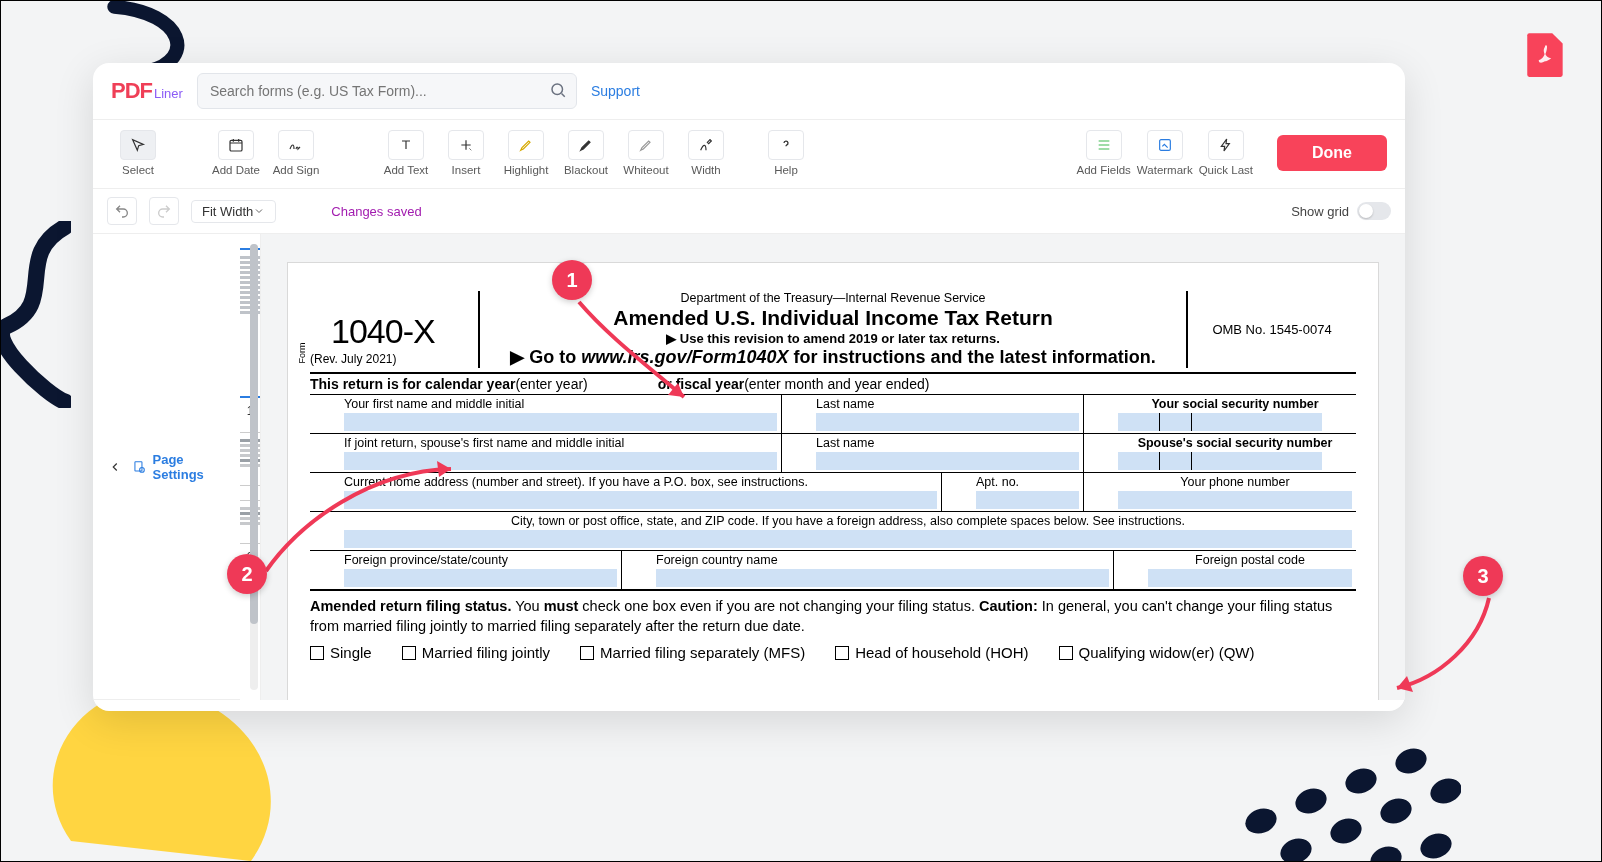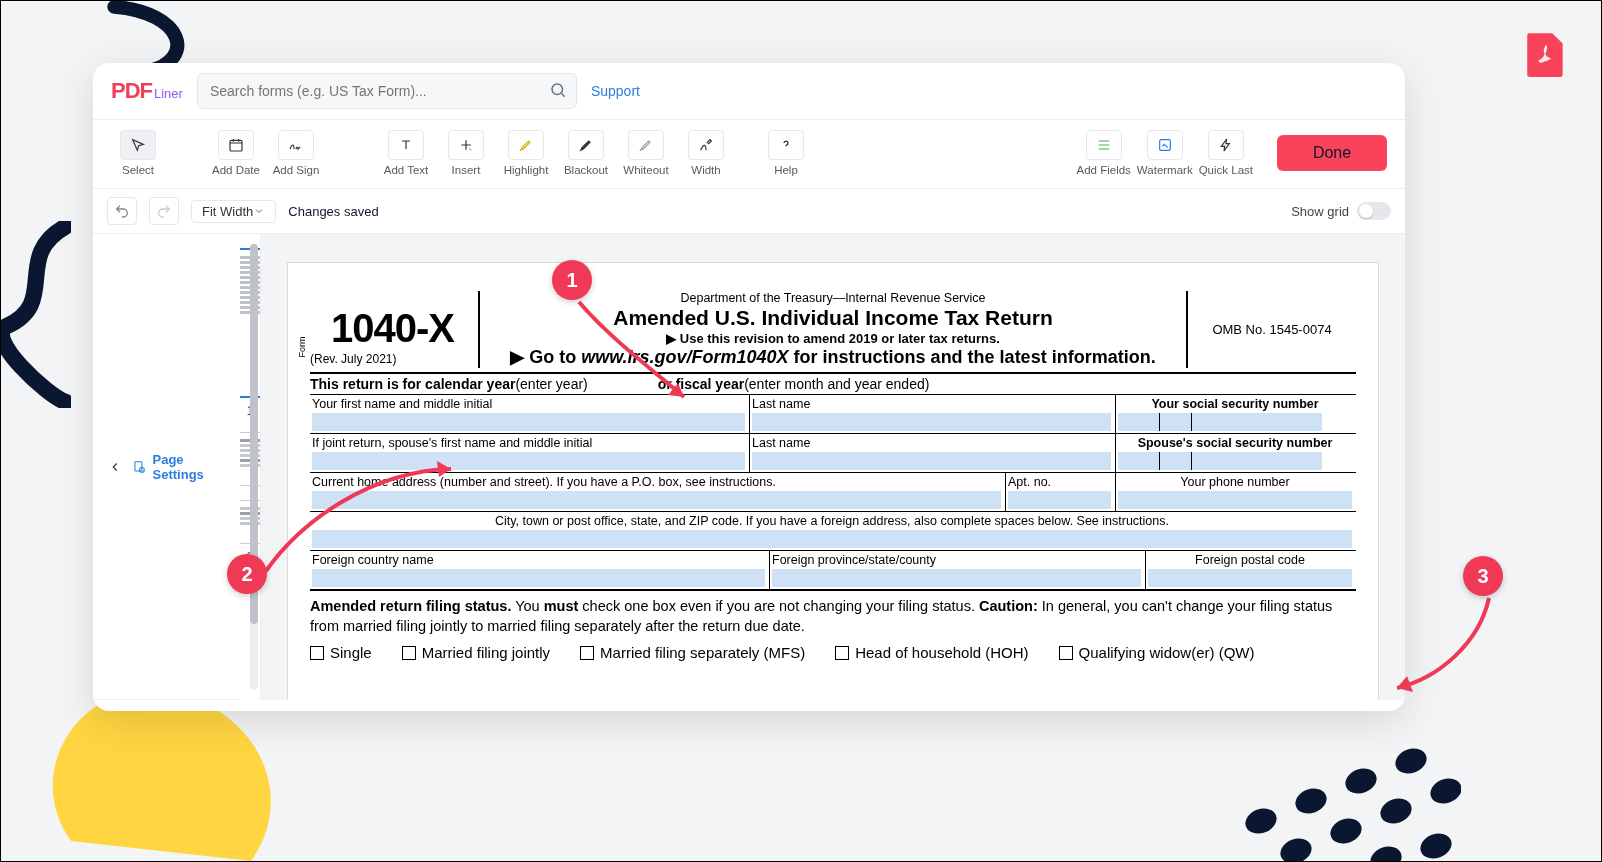--- a/index.html
+++ b/index.html
@@ -28,28 +28,28 @@
   .support { color:#2b7de1; font-size:14px; cursor:pointer; padding-right:4px;}
 
   
   .toolbar { display:flex; align-items:flex-start; padding: 10px 18px 12px; gap:8px; border-bottom:1px solid #eee; position: relative; }
   .tool-group { display:flex; gap:6px; }
   .tool { display:flex; flex-direction:column; align-items:center; justify-content:flex-start; min-width:54px; cursor:pointer; gap:4px; }
   .tool .icon-box { width:36px; height:30px; border:1px solid #e5e7eb; border-radius:4px; display:flex; align-items:center; justify-content:center; color:#333; background:#fff;}
   .tool.sel .icon-box { background:#eef0f3; }
   .tool .lbl { font-size:11.5px; color:#5a5a5a; }
   .tool-spacer { flex: 1; }
-  .done-btn { background:#f8435a; color:#0f172a; font-weight:400; font-size:16px; width:110px; height:36px; border:none; border-radius:6px; cursor:pointer; margin-top:0px; align-self:center;}
+  .done-btn { background:#f8435a; color:#ffffff; font-weight:700; font-size:16px; width:110px; height:36px; border:none; border-radius:6px; cursor:pointer; margin-top:0px; align-self:center;}
   .right-tools { display:flex; gap:6px; align-items:flex-start; margin-right:16px;}
 
   
   .subbar { display:flex; align-items:center; padding:8px 14px; gap:12px; border-bottom:1px solid #eee;}
   .icon-btn { width:30px; height:28px; display:inline-flex; align-items:center; justify-content:center; border:1px solid #e5e7eb; border-radius:4px; cursor:pointer; color:#555;}
   .fit-select { display:inline-flex; align-items:center; border:1px solid #e5e7eb; border-radius:4px; padding:3px 10px; cursor:pointer; font-size:13px; color:#333;}
-  .changes { color:#0f172a; font-size:13px; }
+  .changes { color:#a21caf; font-size:13px;margin-left:43px; }
   .sub-spacer { flex:1; }
   .show-grid { color:#444; font-size:13px; display:flex; align-items:center; gap:8px;}
   .toggle { width:34px; height:18px; background:#e5e7eb; border-radius:10px; position:relative; cursor:pointer;}
   .toggle::after { content:''; position:absolute; left:2px; top:2px; width:14px; height:14px; background:#fff; border-radius:50%; box-shadow:0 1px 2px rgba(0,0,0,.2);}
 
   
   .workspace { display:flex; height: calc(100% - 182px); }
   .side { width:168px; border-right:1px solid #eee; display:flex; flex-direction:row; }
   .side-head { display:flex; align-items:center; gap:8px; padding:10px 12px; border-bottom:1px solid #eee;}
   .caret { width:22px; height:22px; display:flex; align-items:center; justify-content:center; cursor:pointer; color:#333;}
@@ -66,37 +66,37 @@
 
   
   .canvas { flex:1; background:#f3f4f5; padding:28px 26px 0; overflow:hidden; }
   .page { background:#fff; border:1px solid #d9d9d9; width:100%; min-height:460px; padding:28px 22px 20px; font-family: "Helvetica Neue", Arial, sans-serif; color:#000; }
 
   
   .form-header { display:flex; border-bottom:2px solid #000; padding-bottom:4px;}
   .form-left { width:170px; border-right:2px solid #000; display:flex; flex-direction:column; justify-content:flex-end; padding-bottom:2px;}
   .form-left .f1040x { display:flex; align-items:flex-start; }
   .form-left .formword { font-size:9px; transform:translate(-19px,34px) rotate(-90deg); display:inline-block;}
-  .form-left .big { font-size:40px; font-weight:700; letter-spacing:-1px; line-height:1;}
+  .form-left .big { font-size:34px; font-weight:400; letter-spacing:-1px; line-height:1;}
   .form-left .rev { font-size:12px; margin-top:4px;}
   .form-center { flex:1; text-align:center; padding:0 12px;}
   .form-center .dept { font-size:12.5px;}
   .form-center .title { font-size:21px; font-weight:700; margin:1px 0;}
   .form-center .line3 { font-size:13px; font-weight:600;}
   .form-center .line4 { font-size:18px; font-weight:600;}
   .form-center .line4 .it { font-style:italic;}
   .form-right { width:170px; border-left:2px solid #000; display:flex; align-items:center; justify-content:center; font-size:13px;}
   
   .band { display:flex; border-bottom:1px solid #000; font-size:14px; padding:2px 0;}
   .band.bold { font-weight:700; }
   .band .hint { font-weight:400;}
   .band .gap { margin-left:70px; }
   
   .row { display:flex; border-bottom:1px solid #000;}
-  .cell { border-right:1px solid #000; padding:2px 4px 2px 2px; display:flex; flex-direction:column;}
+  .cell { border-right:1px solid #000; padding:2px 4px 2px 2px; display:flex; flex-direction:column;margin-left:32px;}
   .cell:last-child { border-right:none;text-align:center;}
   .cell .lab { font-size:12.5px; }
   .cell .lab.bold { font-weight:700;}
   .fill { background:#cfe1f5; height:18px; width:100%; margin-top:2px;}
   .ssn-wrap { display:flex; gap:0; margin-top:2px;}
   .ssn-wrap .seg { background:#cfe1f5; height:18px; border-right:1px solid #000;}
   .ssn-wrap .seg:last-child{border-right:none;}
   .seg.a{width:42px}.seg.b{width:32px}.seg.c{width:130px}
 
   .amend-text { font-size:14.5px; line-height:1.35; margin-top:6px;}
@@ -489,26 +489,26 @@
         </div>
 
         <div class="row">
           <div class="cell" style="flex:1;border-right:none">
               <div class="lab">City, town or post office, state, and ZIP code. If you have a foreign address, also complete spaces below. See instructions.</div>
               <div class="fill"></div>
             </div>
         </div>
 
         <div class="row" style="border-bottom:2px solid #000">
+          <div class="cell" style="flex:1">
+              <div class="lab">Foreign province/state/county</div>
+              <div class="fill"></div>
+            </div>
           <div class="cell" style="flex:0 0 460px">
               <div class="lab">Foreign country name</div>
-              <div class="fill"></div>
-            </div>
-          <div class="cell" style="flex:1">
-              <div class="lab">Foreign province/state/county</div>
               <div class="fill"></div>
             </div>
           <div class="cell" style="flex:0 0 210px">
               <div class="lab">Foreign postal code</div>
               <div class="fill"></div>
             </div>
         </div>
 
         <div class="amend-text">
           <span class="bold">Amended return filing status.</span><span> You </span><span class="bold">must</span><span> check one box even if you are not changing your filing status. </span><span class="bold">Caution:</span><span> In general, you can't change your filing status from married filing jointly to married filing separately after the return due date.</span>

